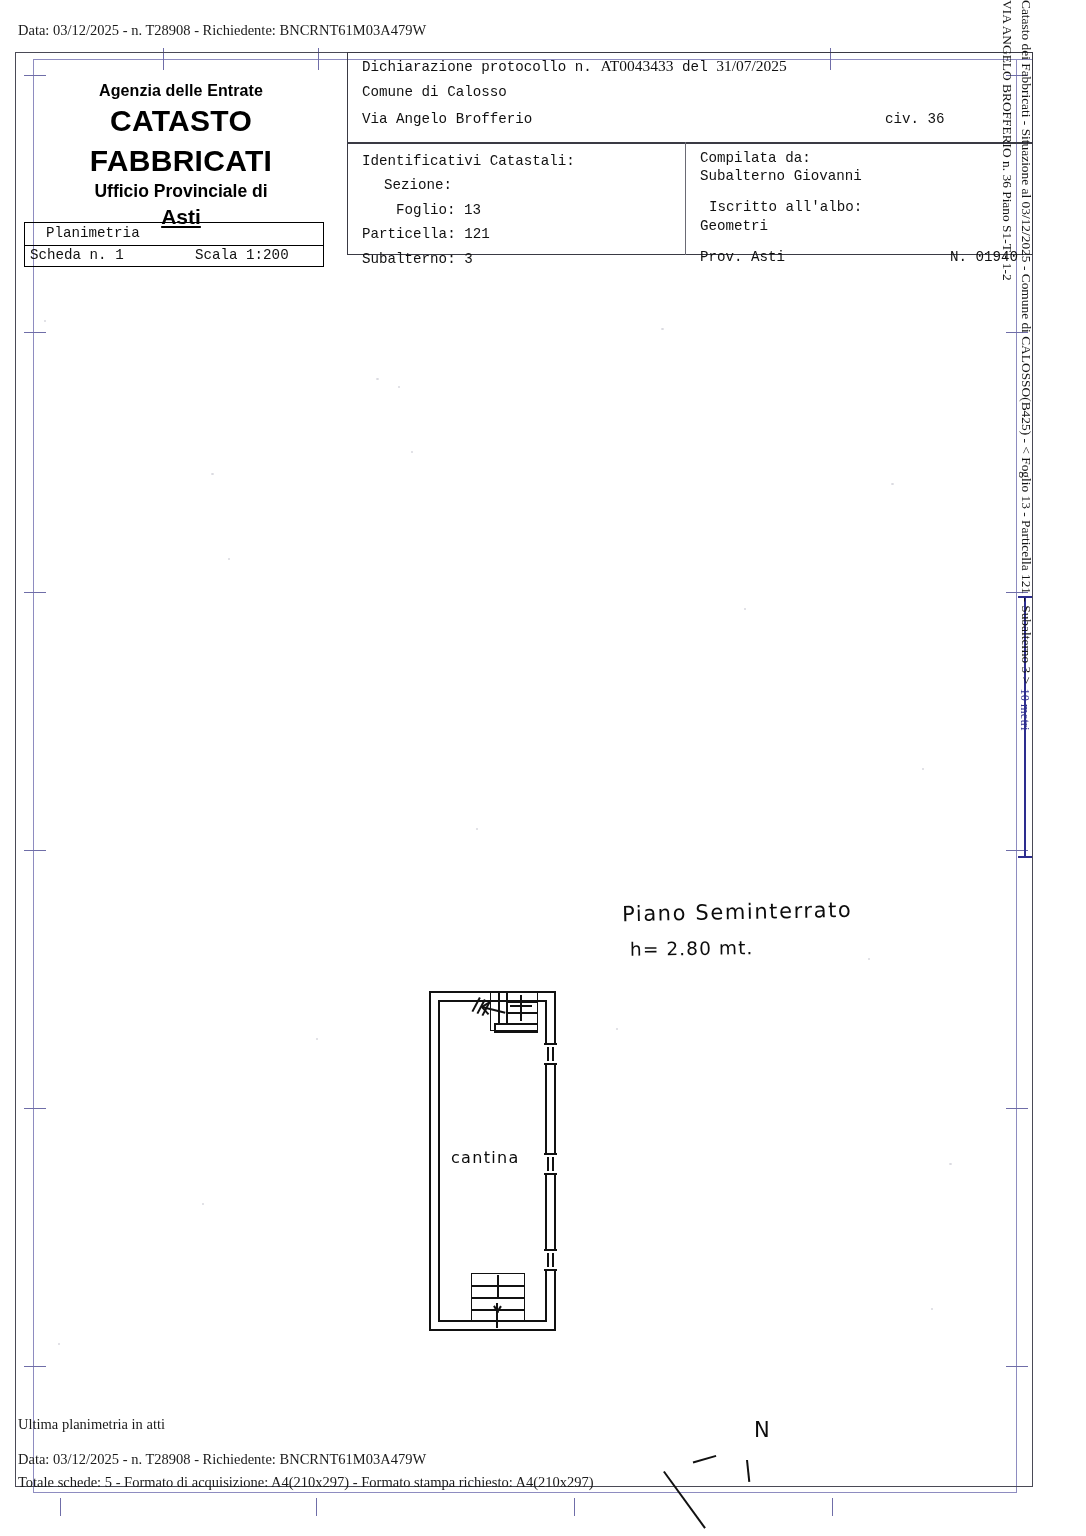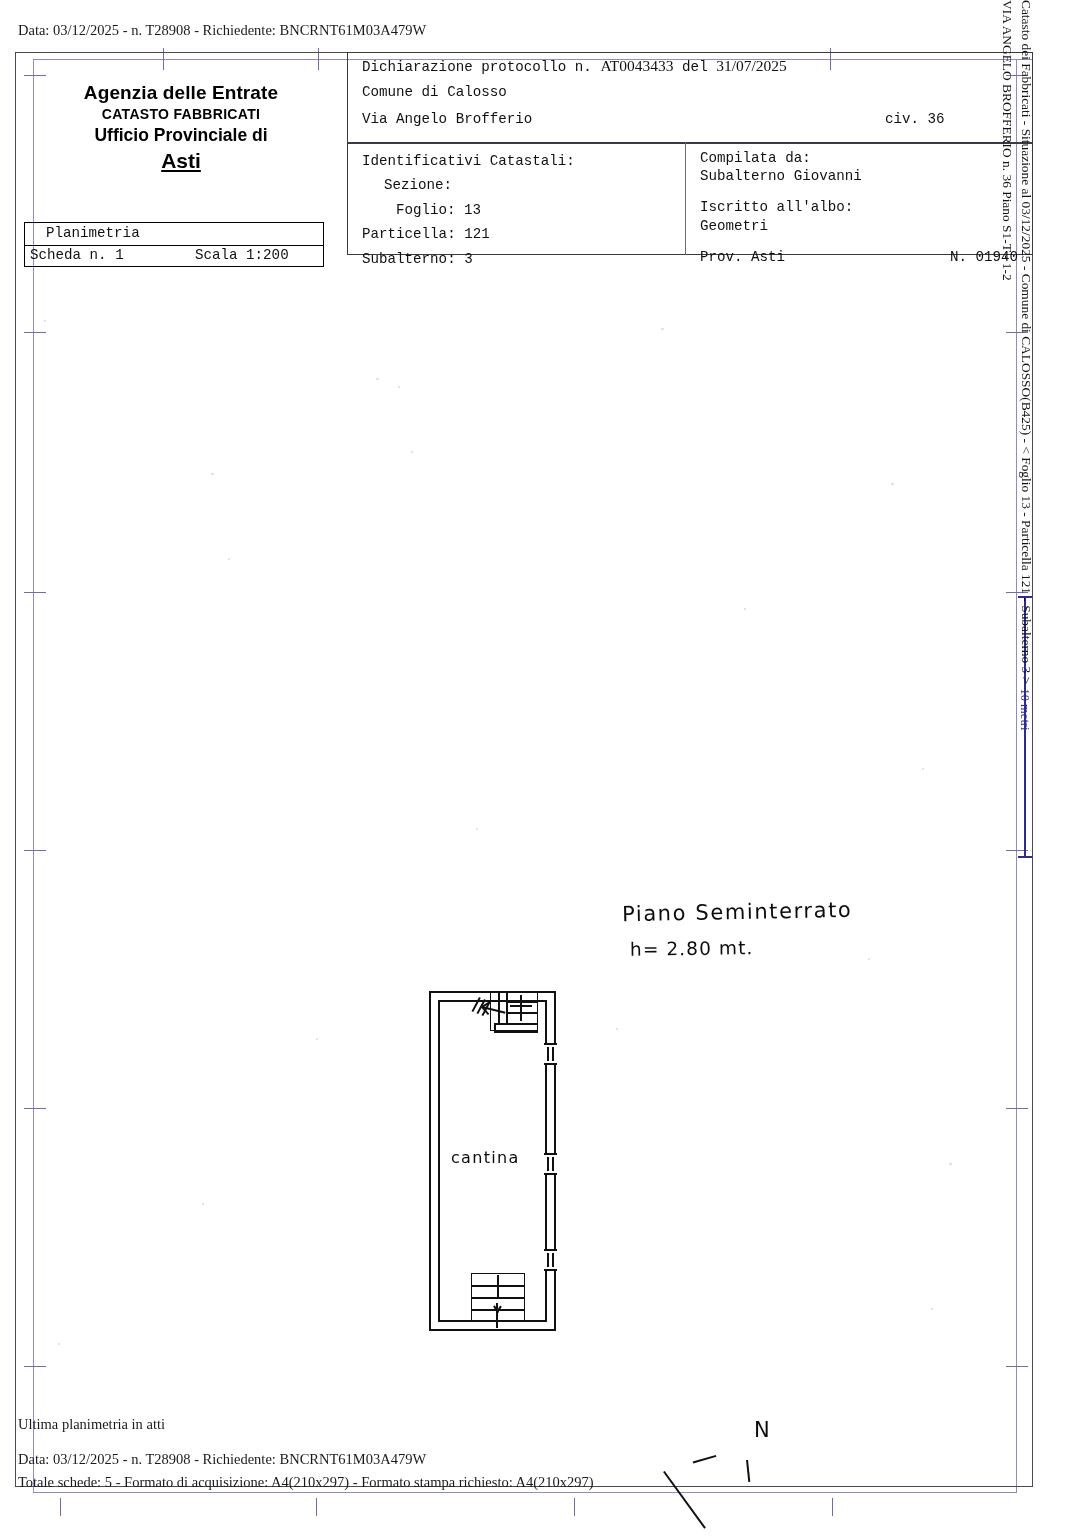--- a/index.html
+++ b/index.html
@@ -74,22 +74,22 @@
     position: absolute;
     left: 0;
     top: 28px;
     width: 330px;
     text-align: center;
     font-family: "Liberation Sans", sans-serif;
     font-weight: bold;
     color: #000;
     line-height: 1.32;
   }
-  .agency-l1 { font-size: 19px; letter-spacing: 0.1px; }
-  .agency-l2 { font-size: 14px; letter-spacing: 0.3px; }
+  .agency-l1 { font-size: 16px; letter-spacing: 0.1px; }
+  .agency-l2 { font-size: 30px; letter-spacing: 0.3px; }
   .agency-l3 { font-size: 17.5px; }
   .agency-l4 { font-size: 21px; text-decoration: underline; }
 
   .plan-box {
     position: absolute;
     left: 24px;
     top: 222px;
     width: 300px;
     height: 45px;
     border: 1.6px solid #000;
@@ -496,21 +496,21 @@
       <span class="ind1">Sezione:</span>
       <span class="ind2">Foglio: 13</span>
       <span style="display:block;">Particella: 121</span>
       <span style="display:block;">Subalterno: 3</span>
     </div>
 
     <div class="comp-col">
       <span style="display:block;">Compilata da:</span>
       <span style="display:block;">Subalterno Giovanni</span>
       <span class="gap"></span>
-      <span style="display:block;">Iscritto all'albo:</span>
+      <span style="display:block;margin-left:9px;">Iscritto all'albo:</span>
       <span style="display:block;">Geometri</span>
       <span class="prov-row">
         <span>Prov. Asti</span>
         <span class="num">N. 01940</span>
       </span>
     </div>
   </div>
 
   <div class="canvas">
 

